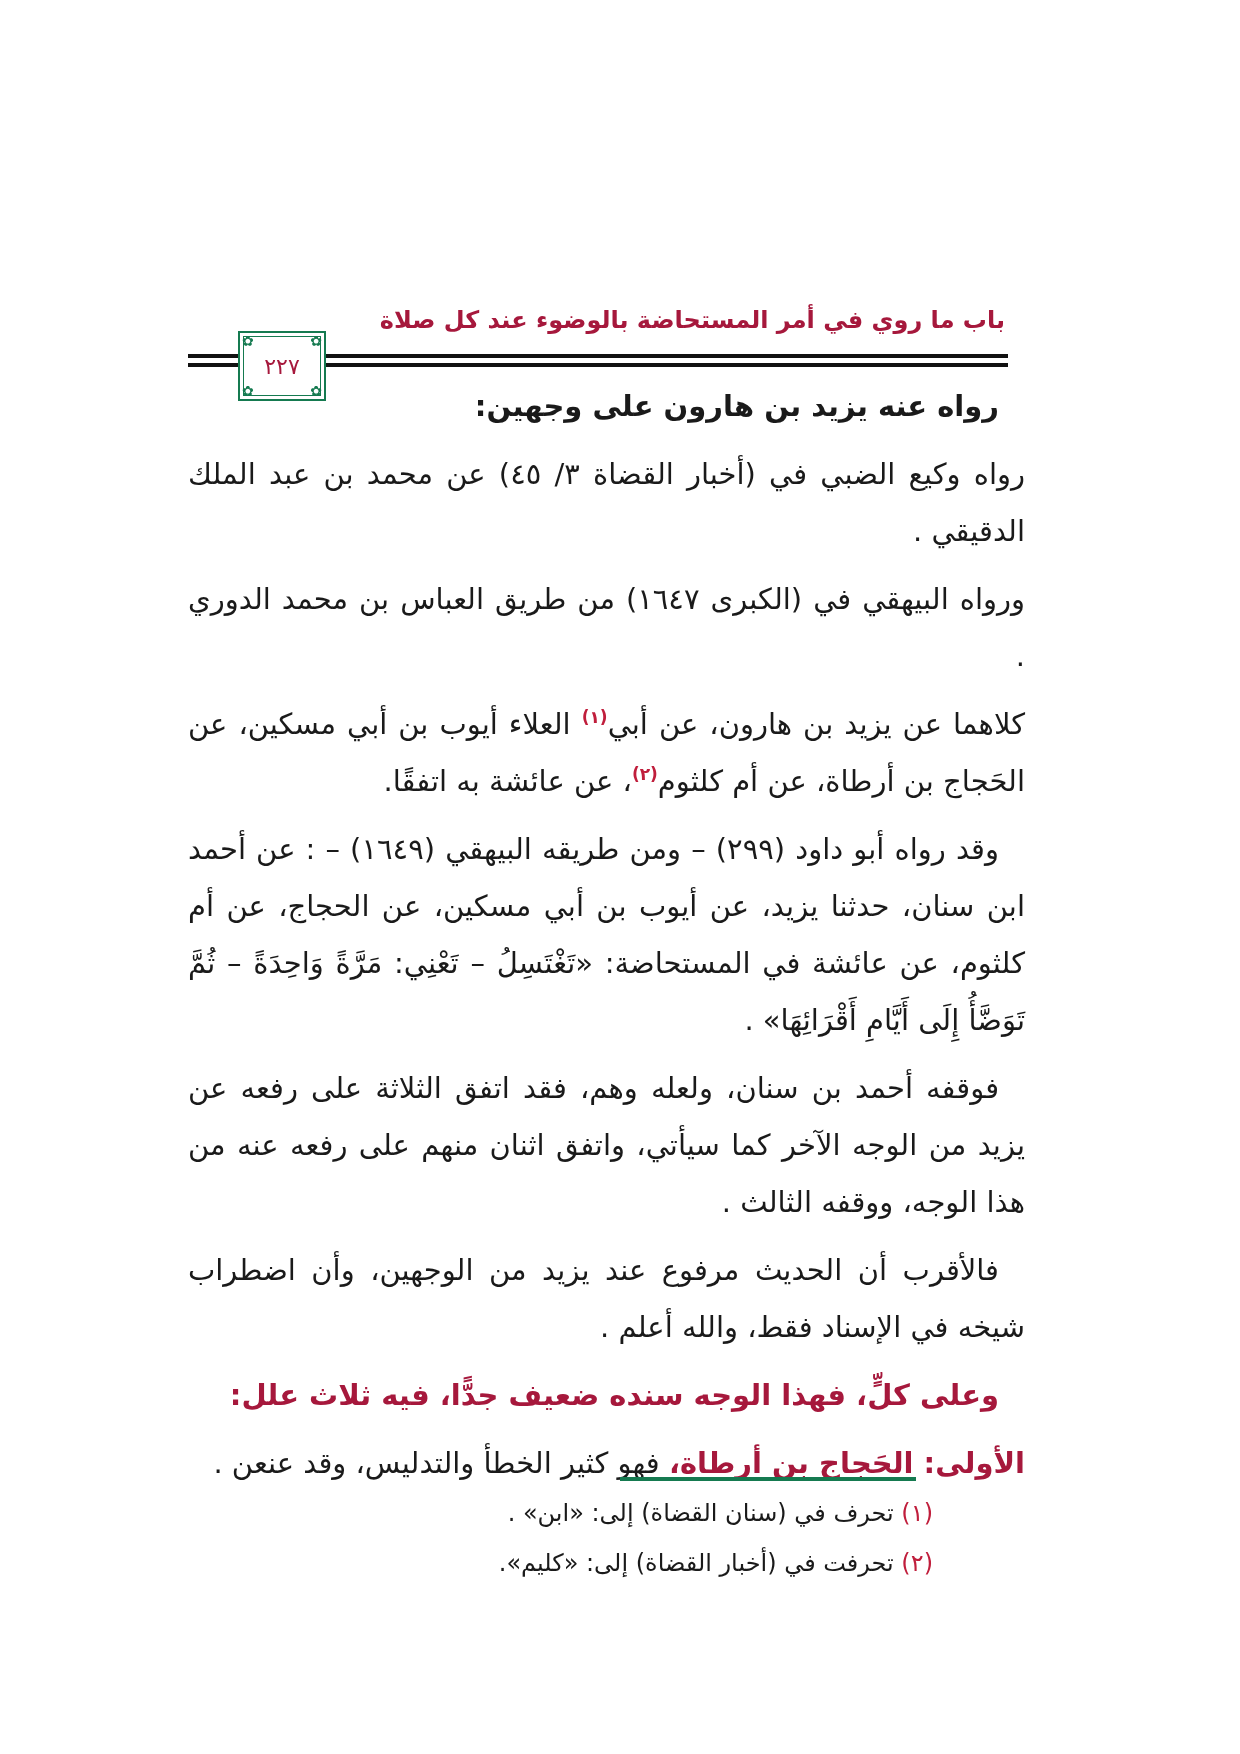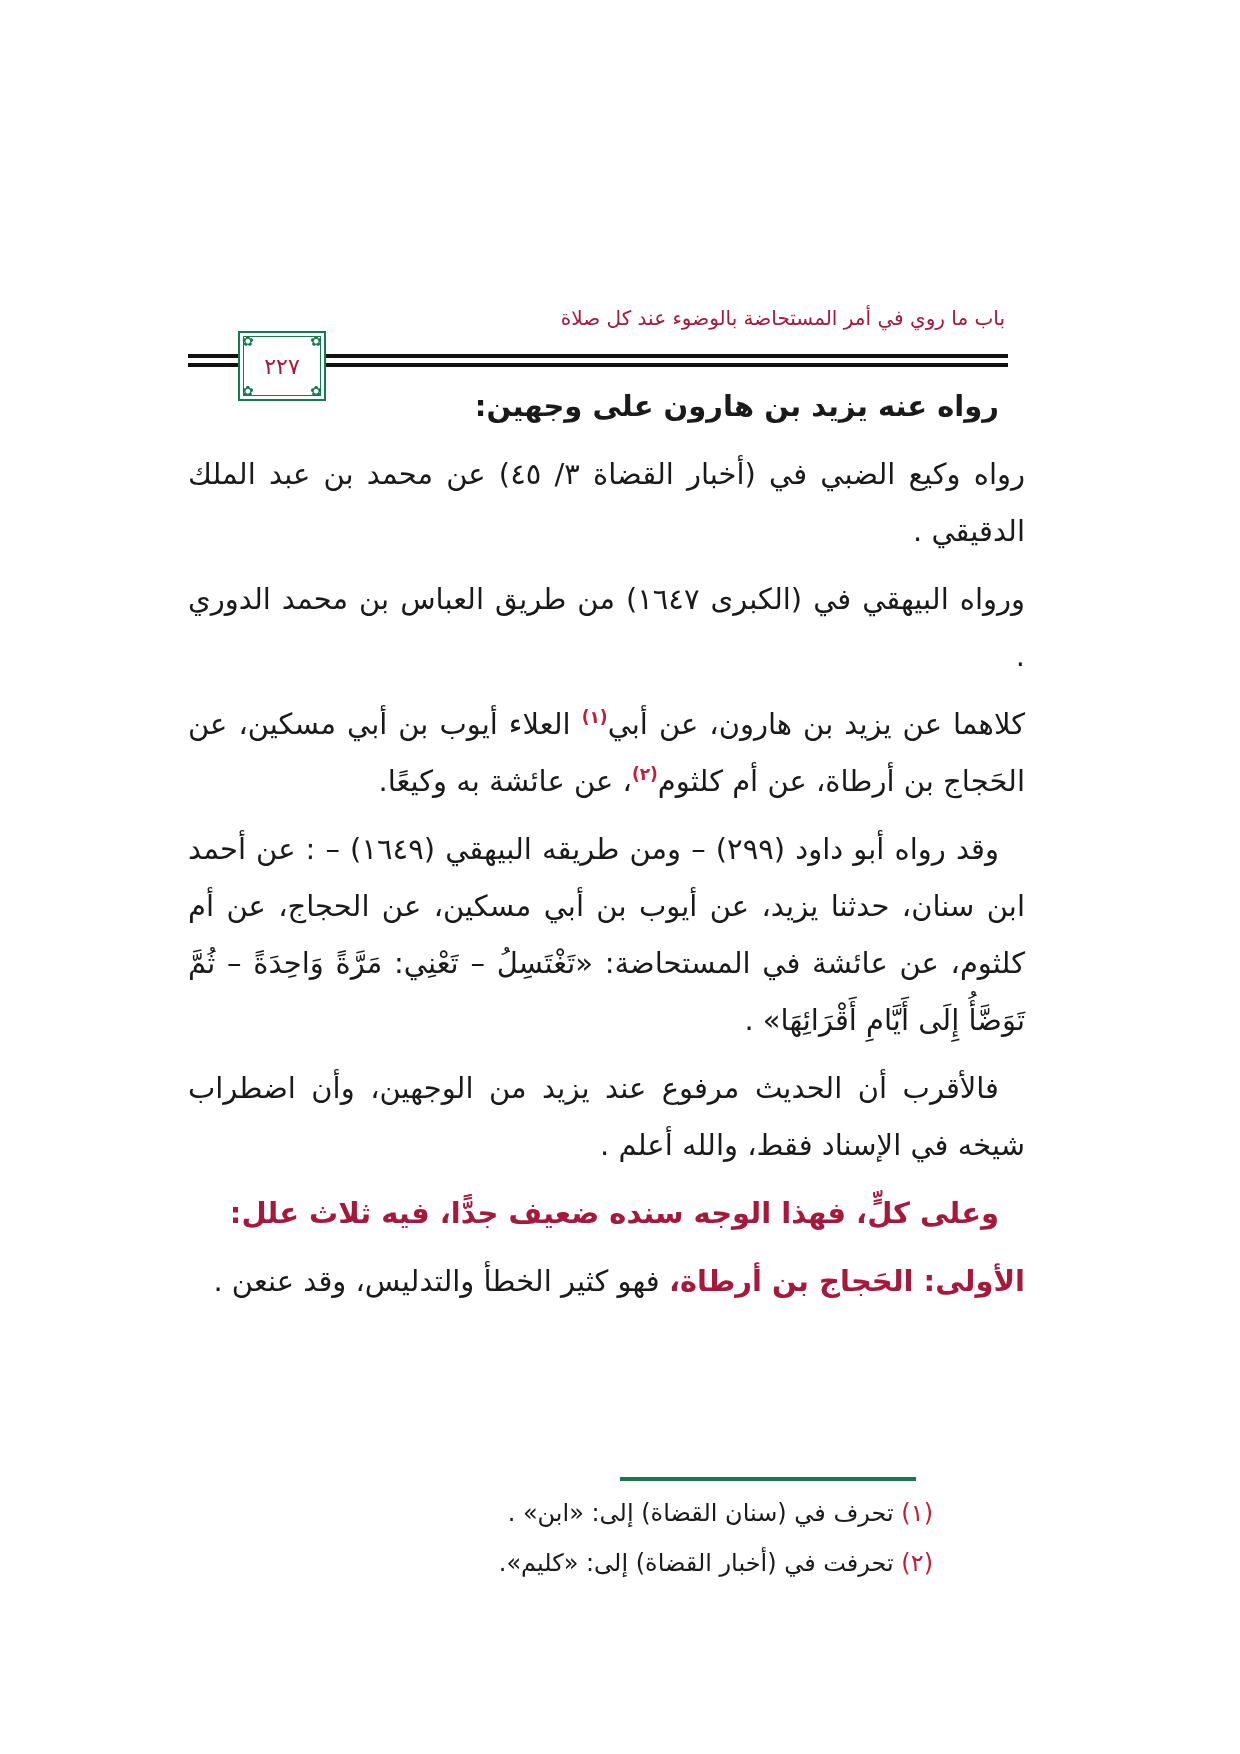--- a/index.html
+++ b/index.html
@@ -3,21 +3,21 @@
 <meta charset="utf-8">
 <style>
   html,body{margin:0;padding:0;background:#ffffff;}
   .sheet{
     position:relative;width:1240px;height:1754px;background:#ffffff;overflow:hidden;
     font-family:"DejaVu Sans",sans-serif;
   }
   
   .chapter-title{
     position:absolute;top:304px;right:235px;margin:0;
-    font-size:20px;font-weight:normal;color:var(--accent-red);
+    font-size:24px;font-weight:bold;color:var(--accent-red);
     white-space:nowrap;line-height:1.4;
   }
   .rule{
     position:absolute;height:13px;box-sizing:border-box;
     border-top:4px solid var(--rule-black);
     border-bottom:4px solid var(--rule-black);
   }
   .rule-left{left:188px;width:50px;top:354px;}
   .rule-right{left:322px;width:686px;top:354px;}
   .number-box{
@@ -80,22 +80,23 @@
       <span class="corner c-bl">✿</span>
       <span class="corner c-br">✿</span>
       <span class="page-number">٢٢٧</span>
     </div>
   </header>
 
   <main class="body-text">
       <p class="p-bold indent"><span>رواه عنه يزيد بن هارون على وجهين:</span></p>
       <p class="p-normal"><span>رواه وكيع الضبي في (أخبار القضاة ٣/ ٤٥) عن محمد بن عبد الملك الدقيقي .</span></p>
       <p class="p-normal"><span>ورواه البيهقي في (الكبرى ١٦٤٧) من طريق العباس بن محمد الدوري .</span></p>
-      <p class="p-normal"><span>كلاهما عن يزيد بن هارون، عن أبي</span><sup class="fn-ref">(١)</sup><span> العلاء أيوب بن أبي مسكين، عن الحَجاج بن أرطاة، عن أم كلثوم</span><sup class="fn-ref">(٢)</sup><span>، عن عائشة به وكيعًا.</span></p>
+      <p class="p-normal"><span>كلاهما عن يزيد بن هارون، عن أبي</span><sup class="fn-ref">(١)</sup><span> العلاء أيوب بن أبي مسكين، عن الحَجاج بن أرطاة، عن أم كلثوم</span><sup class="fn-ref">(٢)</sup><span>، عن عائشة به اتفقًا.</span></p>
       <p class="p-normal indent"><span>وقد رواه أبو داود (٢٩٩) – ومن طريقه البيهقي (١٦٤٩) – : عن أحمد ابن سنان، حدثنا يزيد، عن أيوب بن أبي مسكين، عن الحجاج، عن أم كلثوم، عن عائشة في المستحاضة: «تَغْتَسِلُ – تَعْنِي: مَرَّةً وَاحِدَةً – ثُمَّ تَوَضَّأُ إِلَى أَيَّامِ أَقْرَائِهَا» .</span></p>
+      <p class="p-normal indent"><span>فوقفه أحمد بن سنان، ولعله وهم، فقد اتفق الثلاثة على رفعه عن يزيد من الوجه الآخر كما سيأتي، واتفق اثنان منهم على رفعه عنه من هذا الوجه، ووقفه الثالث .</span></p>
       <p class="p-normal indent"><span>فالأقرب أن الحديث مرفوع عند يزيد من الوجهين، وأن اضطراب شيخه في الإسناد فقط، والله أعلم .</span></p>
       <p class="p-red indent"><span>وعلى كلٍّ، فهذا الوجه سنده ضعيف جدًّا، فيه ثلاث علل:</span></p>
       <p class="p-normal"><span class="red-run">الأولى: الحَجاج بن أرطاة،</span><span> فهو كثير الخطأ والتدليس، وقد عنعن .</span></p>
     </main>
 
   <div class="fn-separator"></div>
 
   <footer class="footnotes">
       <div class="fn"><span class="fn-marker">(١)</span><span> تحرف في (سنان القضاة) إلى: «ابن» .</span></div>
       <div class="fn"><span class="fn-marker">(٢)</span><span> تحرفت في (أخبار القضاة) إلى: «كليم».</span></div>

